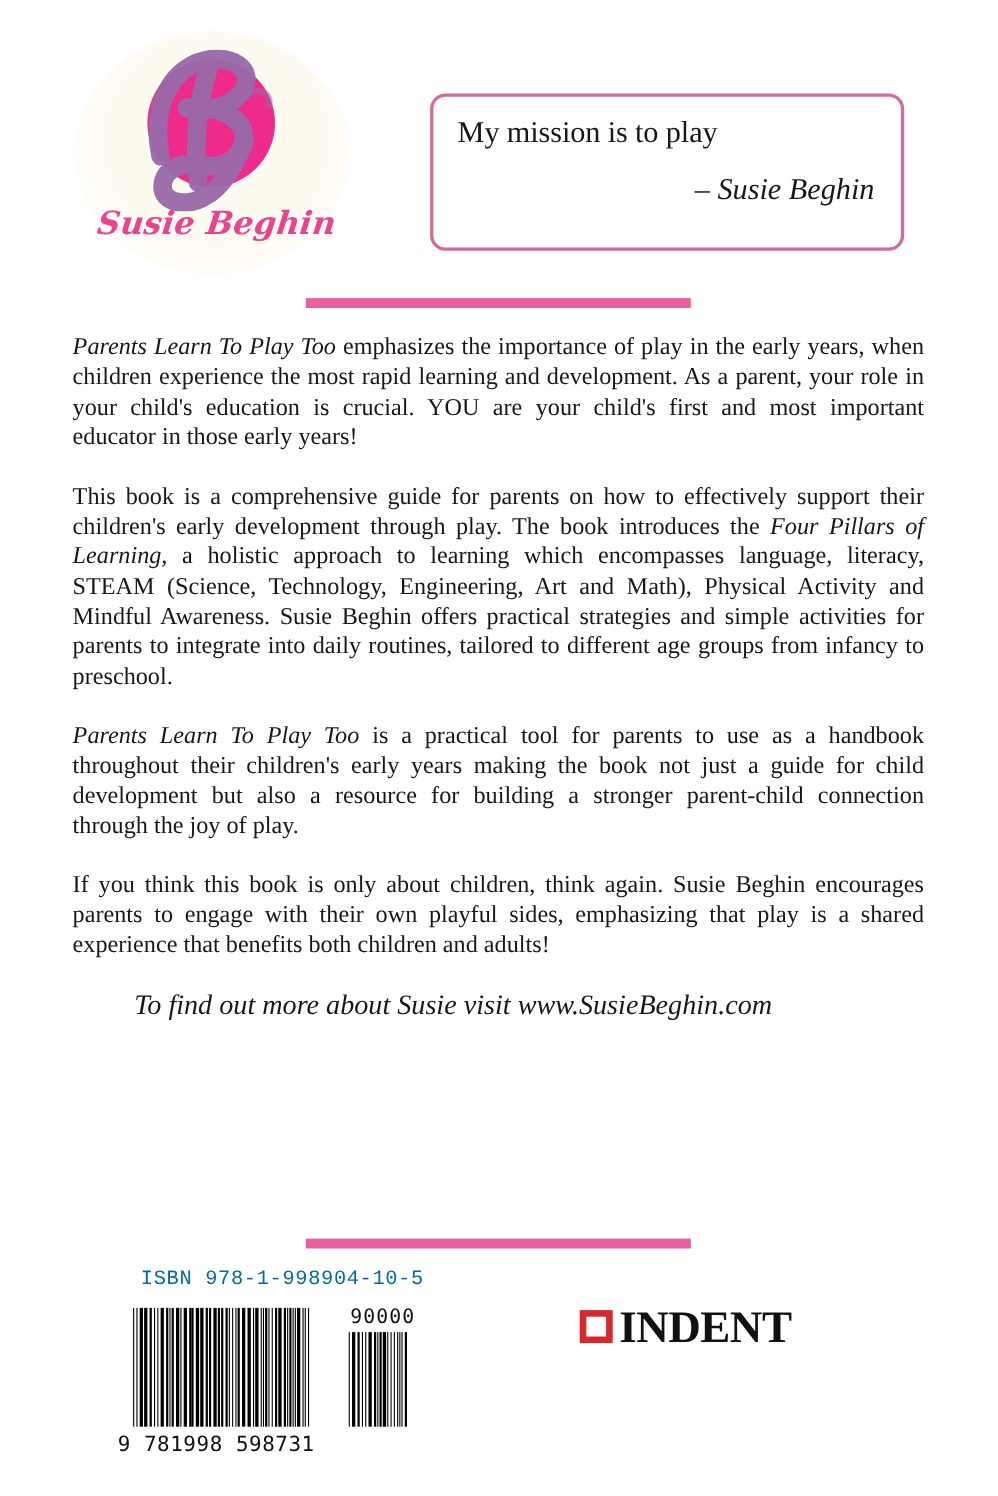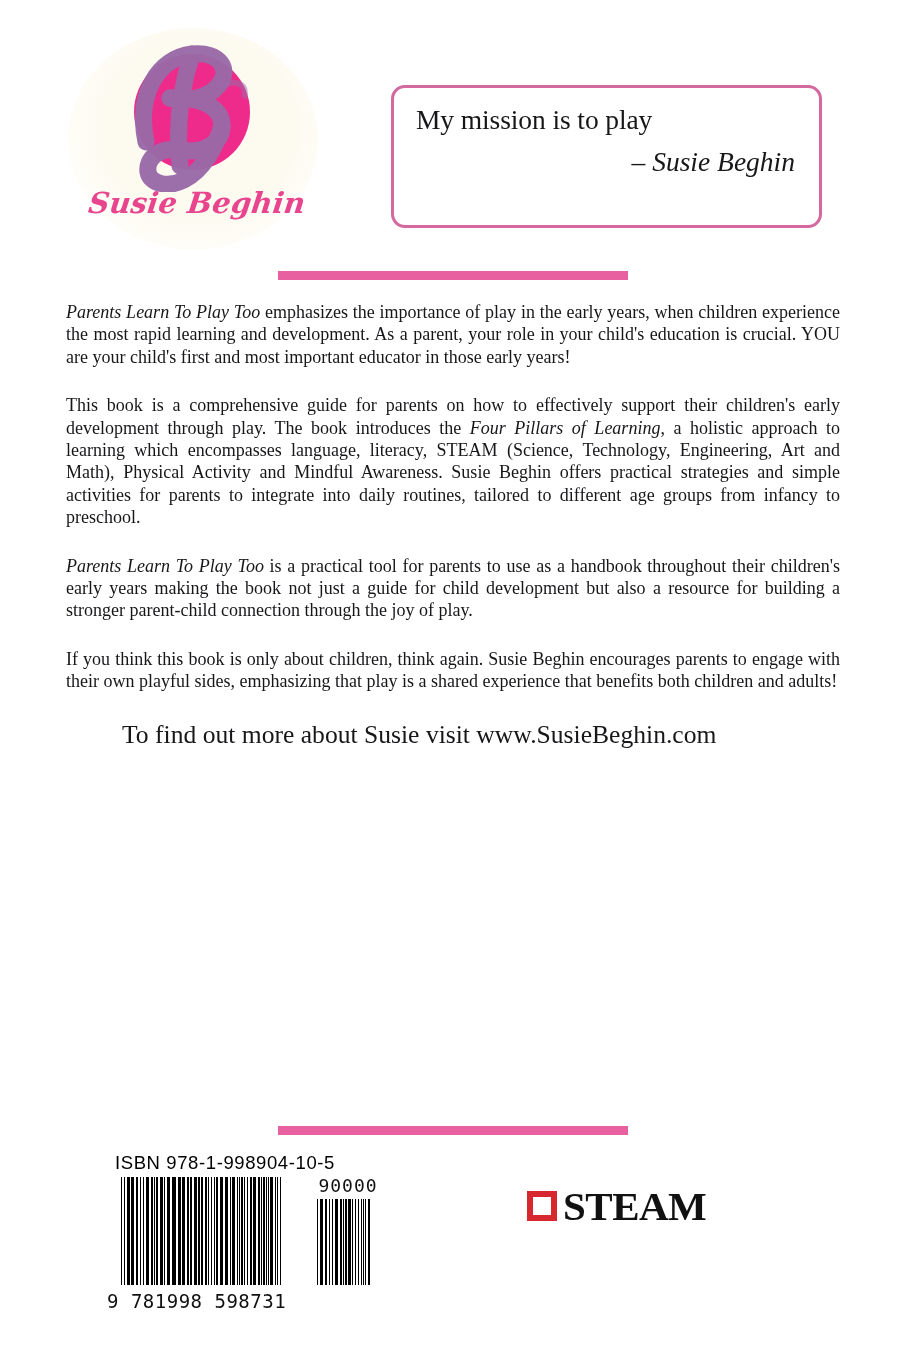--- a/index.html
+++ b/index.html
@@ -83,21 +83,21 @@
     background: #ffffff;
     padding: 14px 20px 10px 22px;
   }
   .quote-text {
     font-size: 27.5px;
     line-height: 1.33;
     color: #17171a;
     letter-spacing: -0.1px;
   }
   .quote-attrib {
-    margin-top: 6px;
+    margin-top: 16px;
     text-align: right;
     font-style: italic;
     font-size: 27.5px;
     line-height: 1.2;
     color: #17171a;
     padding-right: 4px;
   }
 
   
   .divider {
@@ -112,56 +112,57 @@
 
   
   .body-copy {
     position: absolute;
     left: 66px;
     top: 301px;
     width: 774px;
   }
   .para {
     margin: 0 0 26px 0;
-    font-size: 18px;
+    font-size: 22px;
     line-height: 1.245;
     text-align: justify;
     text-justify: inter-word;
     color: #17171a;
     hyphens: none;
   }
   .para:last-child { margin-bottom: 0; }
   .para em { font-style: italic; }
   .website-line {
     margin: 4px 0 0 0;
     font-size: 25.6px;
     line-height: 1.245;
     text-indent: 56px;
     color: #17171a;
+    font-style: italic;
   }
 
   
   .barcode-block {
     position: absolute;
     left: 105px;
     top: 1152px;
     width: 275px;
     height: 160px;
   }
   .isbn-label {
-    font-family: Liberation Sans, sans-serif;
+    font-family: Liberation Mono, monospace;
     font-size: 18.5px;
     letter-spacing: 0.6px;
-    color: #000000;
-    margin-left: 10px;
+    color: #0369a1;
+    margin-left: 23px;
     white-space: nowrap;
   }
   .bars-row {
     position: relative;
-    margin-top: 3px;
+    margin-top: 16px;
     height: 112px;
   }
   .bars-main {
     position: absolute;
     left: 16px; top: 0;
     width: 176px;
     height: 108px;
     display: flex;
     align-items: flex-start;
   }
@@ -428,17 +429,17 @@
           <span style="width:0.90px;flex:0 0 auto"></span>
         </div>
     </div>
 
     <div class="barcode-digits">9 781998 598731</div>
   </div>
 
   <div class="publisher">
     <div class="pub-line1">
       <div class="pub-square"></div>
-      <div class="pub-word1">STEAM</div>
+      <div class="pub-word1">INDENT</div>
     </div>
   </div>
 
 </div>
 
 </body></html>

